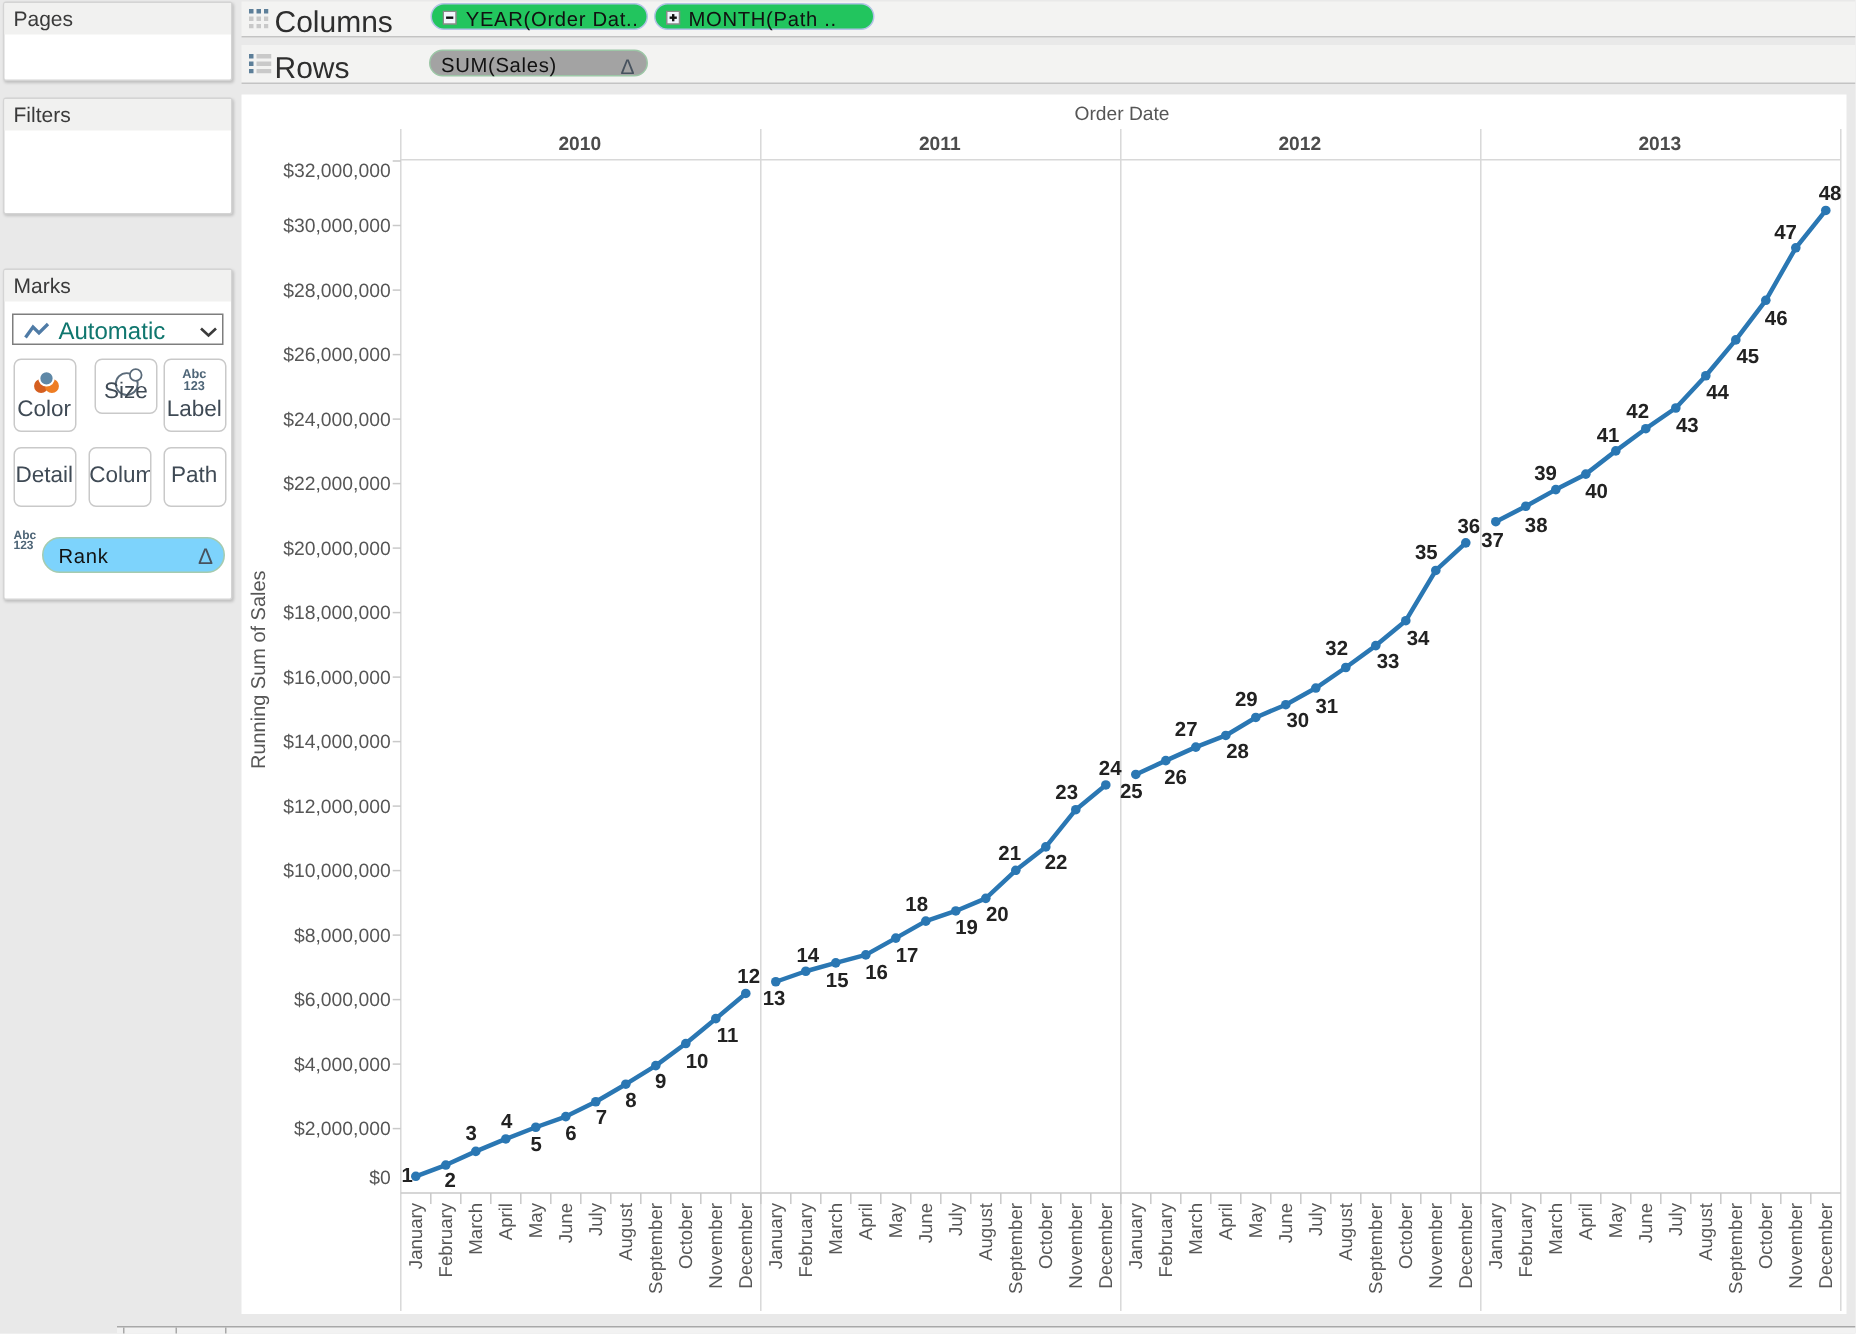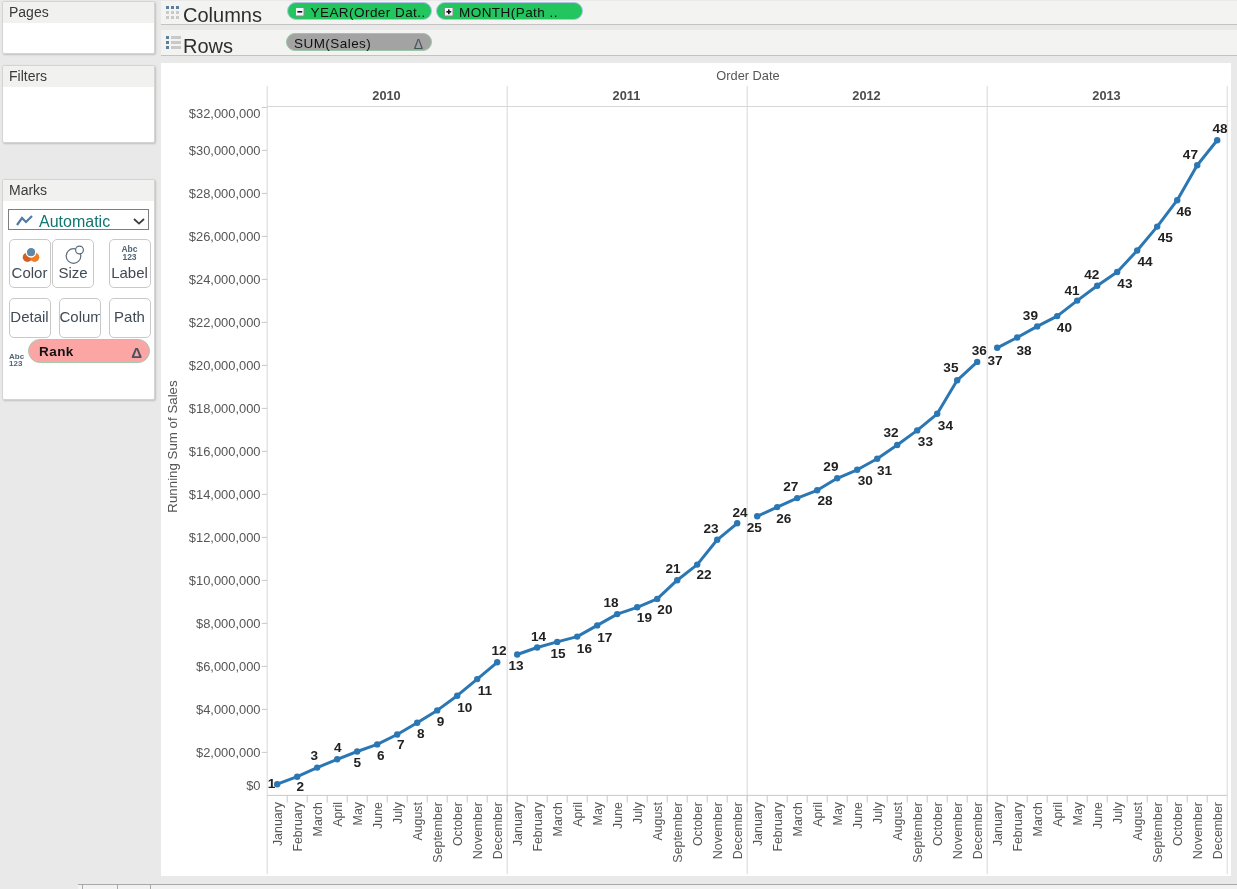--- a/index.html
+++ b/index.html
@@ -36,21 +36,21 @@
   </div>
 
   <div class="mbtn" style="left:5.5px;top:59px;height:49px;">
     <svg class="abs" style="left:9px;top:5px;" width="24" height="19">
       <circle cx="8.4" cy="12.3" r="4.7" fill="#d55f20"></circle>
         <circle cx="15.6" cy="12.3" r="4.7" fill="#ee7d23"></circle>
       <circle cx="12" cy="7.2" r="4.8" fill="#5f88a7" stroke="#fff" stroke-width="1.4"></circle>
     </svg>
     <div class="btntext" style="bottom:6px;">Color</div>
   </div>
-  <div class="mbtn" style="left:49px;top:59px;height:49px;">
+  <div class="mbtn" style="left:60px;top:59px;height:37px;">
     <svg class="abs" style="left:10px;top:3px;" width="23" height="23">
       <circle cx="10.5" cy="13" r="7.3" fill="none" stroke="#5b6b7a" stroke-width="1.2"></circle>
       <circle cx="16.5" cy="7" r="3.9" fill="#fff" stroke="#5b6b7a" stroke-width="1.2"></circle>
     </svg>
     <div class="btntext" style="bottom:6px;">Size</div>
   </div>
   <div class="mbtn" style="left:105.5px;top:59px;height:49px;">
     <div class="btntext" style="top:6px;font-size:8.5px;font-weight:bold;color:#4e6577;line-height:7.5px;">Abc<br>123</div>
     <div class="btntext" style="bottom:6px;">Label</div>
   </div>
@@ -59,21 +59,21 @@
       <div class="btntext" style="top:9px;">Detail</div>
     </div>
   <div class="mbtn" style="left:55.5px;top:118px;height:40px;">
       <div class="btntext" style="top:9px;">Columns</div>
     </div>
   <div class="mbtn" style="left:105.5px;top:118px;height:40px;">
       <div class="btntext" style="top:9px;">Path</div>
     </div>
 
   <div class="abs" style="left:6px;top:173px;font-size:8px;font-weight:bold;color:#4e6577;line-height:7px;">Abc<br>123</div>
-  <div class="pill greenpill" style="left:25px;top:159px;width:122px;height:23.5px;border-radius:12px;background:#fca5a5;border-color:#a5cbaf;font-weight:bold;">
+  <div class="pill greenpill" style="left:25px;top:178px;width:122px;height:23.5px;border-radius:12px;background:#7dd3fc;border-color:#a5cbaf;">
     <span class="abs" style="left:10px;top:4px;">Rank</span>
     <span class="abs" style="right:7px;top:3.5px;font-size:15px;letter-spacing:0;color:#47525e;">Δ</span>
   </div>
 </div>
 
 <div class="shelfrow" style="top:1px;height:24px;">
   <svg class="abs" style="left:5px;top:5px;" width="13" height="13">
     <g fill="#5d7f99">
         <rect x="0" y="0" width="3" height="3"></rect>
         <rect x="5" y="0" width="3" height="3"></rect>

